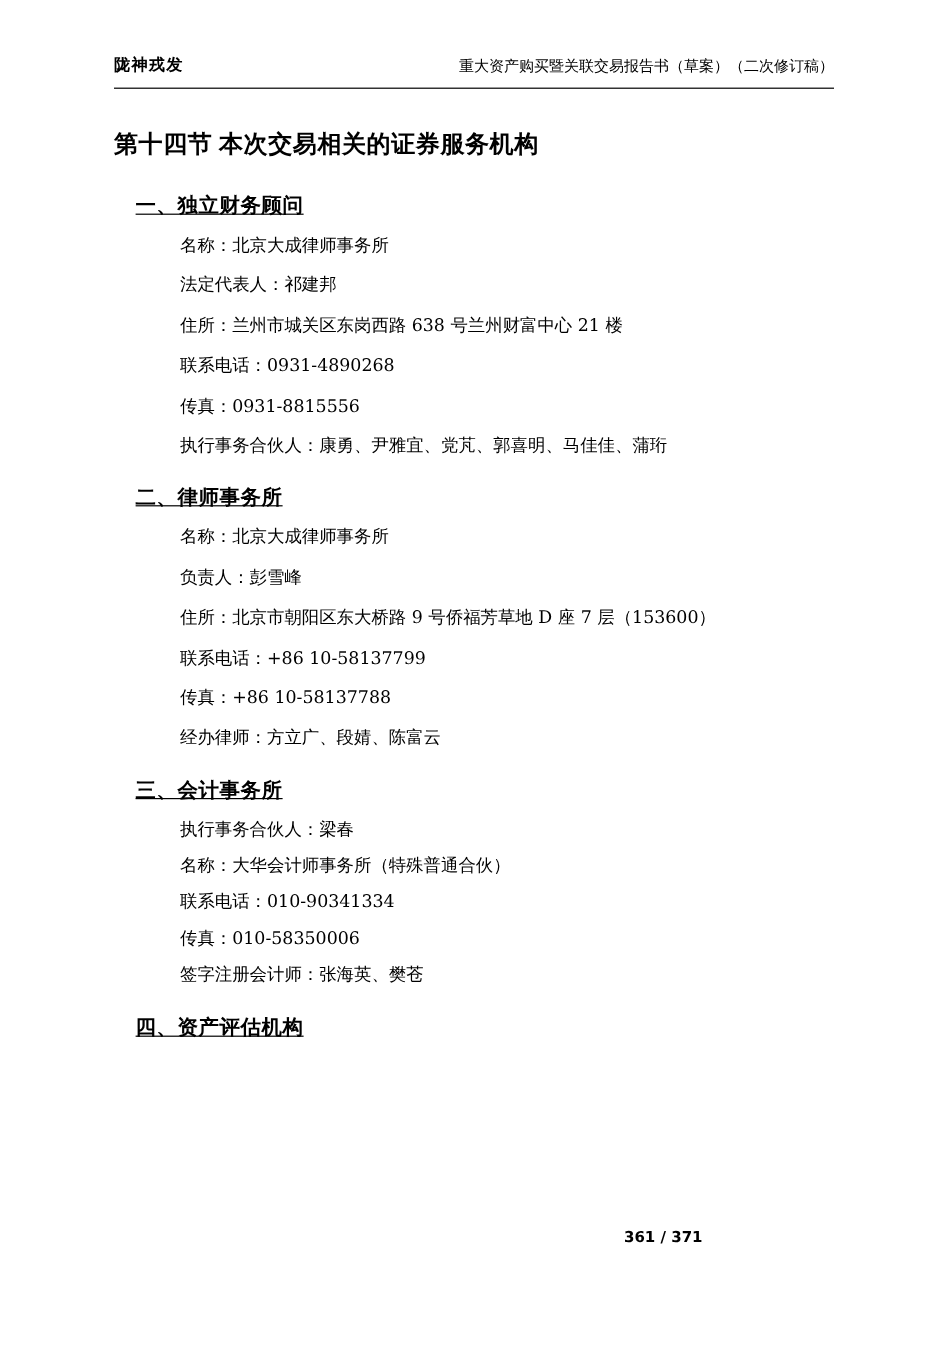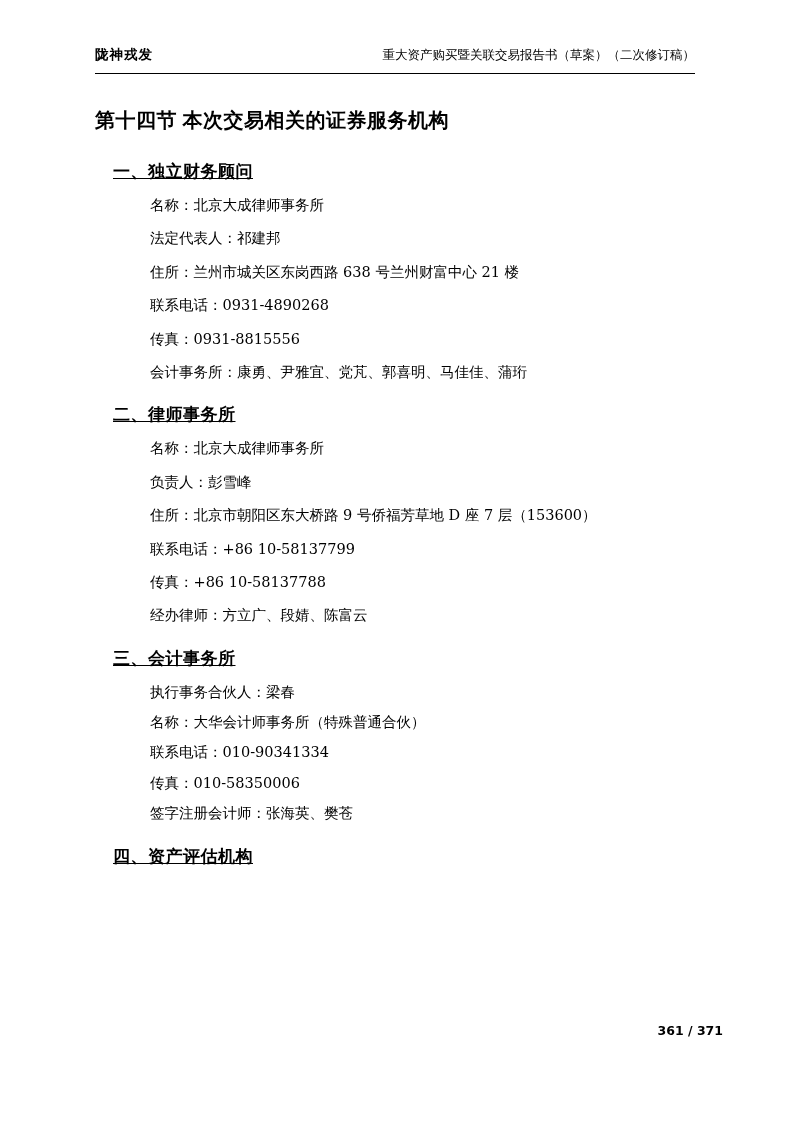--- a/index.html
+++ b/index.html
@@ -86,21 +86,21 @@
   }
   .para.tight {
     margin-bottom: 13px;
   }
   
   .footer {
     position: absolute;
     left: 0;
     top: 1020px;
     width: 793px;
-    text-align: right;
+    text-align: left;
     padding-right: 70px;
     box-sizing: border-box;
   }
   .page-number {
     font-family: "DejaVu Sans", "Liberation Sans", sans-serif;
     font-weight: bold;
     font-size: 12.5px;
     display: inline-block;
     margin-left: 520px;
   }
@@ -119,21 +119,21 @@
   <div class="content">
 
     <h1 class="doc-title">第十四节 本次交易相关的证券服务机构</h1>
 
     <h2 class="section-title">一、独立财务顾问</h2>
     <p class="para">名称：北京大成律师事务所</p>
     <p class="para">法定代表人：祁建邦</p>
     <p class="para">住所：兰州市城关区东岗西路 638 号兰州财富中心 21 楼</p>
     <p class="para">联系电话：0931-4890268</p>
     <p class="para">传真：0931-8815556</p>
-    <p class="para">会计事务所：康勇、尹雅宜、党芃、郭喜明、马佳佳、蒲珩</p>
+    <p class="para">执行事务合伙人：康勇、尹雅宜、党芃、郭喜明、马佳佳、蒲珩</p>
 
     <h2 class="section-title">二、律师事务所</h2>
     <p class="para">名称：北京大成律师事务所</p>
     <p class="para">负责人：彭雪峰</p>
     <p class="para">住所：北京市朝阳区东大桥路 9 号侨福芳草地 D 座 7 层（153600）</p>
     <p class="para">联系电话：+86 10-58137799</p>
     <p class="para">传真：+86 10-58137788</p>
     <p class="para">经办律师：方立广、段婧、陈富云</p>
 
     <h2 class="section-title">三、会计事务所</h2>

